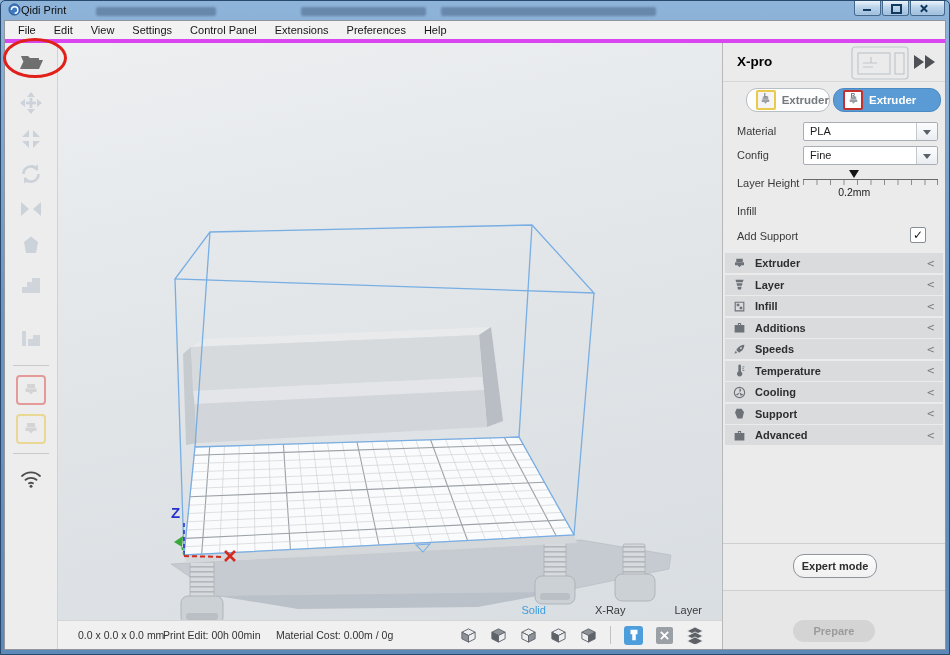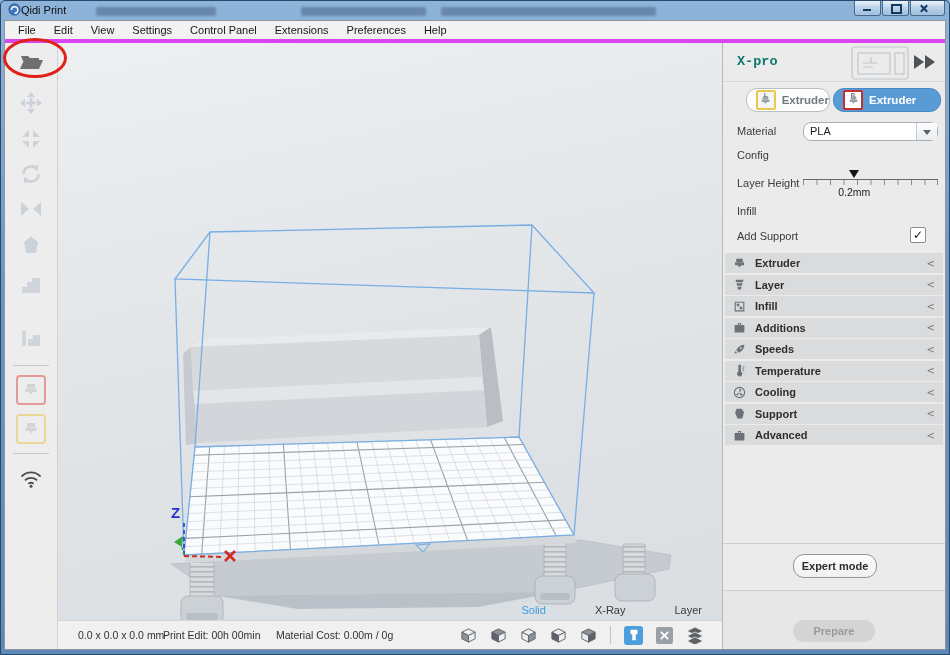--- a/index.html
+++ b/index.html
@@ -45,36 +45,36 @@
   .vlabel{color:#3b3b3b;margin-left:34px;} .vlabel.active{color:#3f9ede;}
   
   .statusbar{height:28px;flex:0 0 28px;background:#f0f0f1;border-top:1px solid #d5d5d5;position:relative;font-size:10.5px;color:#333;}
   .sb-text{position:absolute;top:8px;white-space:nowrap;}
   .sb-icons{position:absolute;right:18px;top:0;height:100%;display:flex;align-items:center;gap:13px;}
   .sb-sep{width:1px;height:18px;background:#c2c2c2;}
   .mode-solid{width:19px;height:19px;border-radius:3px;background:#4d9edb;display:flex;align-items:center;justify-content:center;}
   .mode-xray{width:17px;height:17px;border-radius:2px;background:#9aa0a5;display:flex;align-items:center;justify-content:center;}
   
   .panel{width:222px;flex:0 0 222px;background:#ebebec;border-left:1px solid #b8b8b8;position:relative;font-size:11px;color:#3a3a3a;}
-  .pname{position:absolute;left:14px;top:11px;font-size:13.5px;font-weight:600;color:#0f766e;font-family:Liberation Mono, monospace;}
+  .pname{position:absolute;left:14px;top:11px;font-size:13.5px;font-weight:600;color:#000000;}
   .printer-sketch{position:absolute;left:128px;top:2px;opacity:.85;}
   .ffwd{position:absolute;right:8px;top:11px;}
   .phead-line{position:absolute;left:0;right:0;top:38px;height:1px;background:#d6d6d6;}
   .tab{position:absolute;height:22px;border-radius:11px;display:flex;align-items:center;}
   .tab.left{left:23px;width:82px;background:#fdfdfd;border:1px solid #b9bfc4;top:45px;}
   .tab.right{left:110px;width:106px;background:#5b9bd5;border:1px solid #4a8ac2;top:45px;}
   .tab .lab{font-weight:700;font-size:11.5px;margin-left:6px;}
   .tab.left .lab{color:#74797e;} .tab.right .lab{color:#fff;}
   .exticon{width:16px;height:16px;border-radius:2px;margin-left:9px;position:relative;
     display:flex;align-items:center;justify-content:center;}
   .exticon.yellow{border:2px solid #e9c94e;background:#f4f4f4;}
   .exticon.red{border:2px solid #c4302e;background:#fff;}
   .extletter{position:absolute;top:0px;left:50%;transform:translateX(-50%);font-size:6px;font-weight:700;color:#667;}
   .prow-label{position:absolute;left:14px;}
-  .dd{position:absolute;left:80px;width:135px;height:19px;background:#fff;border:1px solid #a9aeb4;border-radius:8px;box-sizing:border-box;}
+  .dd{position:absolute;left:80px;width:135px;height:19px;background:#fff;border:1px solid #a9aeb4;border-radius:2px;box-sizing:border-box;}
   .dd .val{font-size:11px;color:#1d1d1d;padding-left:6px;line-height:17px;}
   .dd .btn{position:absolute;right:0;top:0;bottom:0;width:20px;border-left:1px solid #c4c9ce;
     background:linear-gradient(#fcfdfe,#e9edf1);border-radius:0 2px 2px 0;}
   .caret{position:absolute;left:6px;top:7px;width:0;height:0;border:4px solid transparent;border-top:5px solid #596066;}
   .slider{position:absolute;left:80px;width:135px;height:26px;}
   .ruler{position:absolute;top:8px;left:0;right:0;height:5px;border-top:1px solid #6a6a6a;
     background:linear-gradient(to right,#8a8a8a 1px,transparent 1px);background-size:10% 100%;}
   .ruler:after{content:"";position:absolute;right:0;top:0;width:1px;height:5px;background:#8a8a8a;}
   .handle{position:absolute;top:-1px;width:0;height:0;border:5px solid transparent;border-top:8px solid #141414;transform:translateX(-50%);}
   .sval{position:absolute;top:15px;transform:translateX(-50%);font-size:10.5px;color:#222;}
@@ -434,20 +434,26 @@
 
       <span class="prow-label" style="top:82px">Material</span>
       <div class="dd" style="top:79px">
         <div class="val">PLA</div>
         <div class="btn">
             <div class="caret"></div>
           </div>
       </div>
 
       <span class="prow-label" style="top:106px">Config</span>
+      <div class="dd" style="top:103px">
+        <div class="val">Fine</div>
+        <div class="btn">
+            <div class="caret"></div>
+          </div>
+      </div>
 
       <span class="prow-label" style="top:134px">Layer Height</span>
       <div class="slider" style="top:128px">
         <div class="ruler"></div>
         <div class="handle" style="left:38%"></div>
         <span class="sval" style="left:38%">0.2mm</span>
       </div>
 
       <span class="prow-label" style="top:162px">Infill</span>
 

